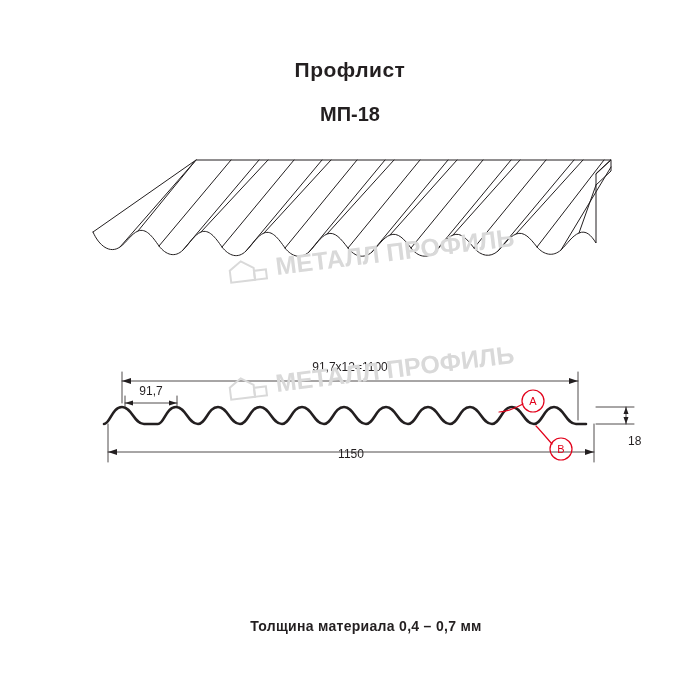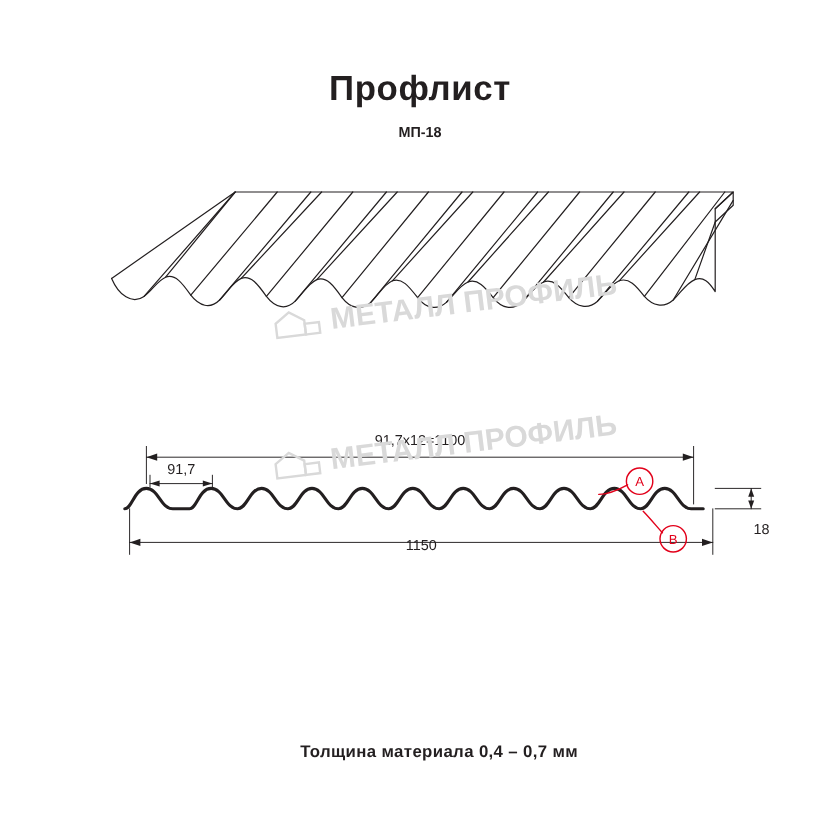--- a/index.html
+++ b/index.html
@@ -20,31 +20,31 @@
     left: 0; top: 0;
     width: 700px;
     height: 700px;
   }
   .title {
     position: absolute;
     left: 0;
     top: 58px;
     width: 700px;
     text-align: center;
-    font-size: 29px;
+    font-size: 21px;
     font-weight: bold;
     letter-spacing: 0.5px;
   }
   .subtitle {
     position: absolute;
     left: 0;
     top: 103px;
     width: 700px;
     text-align: center;
-    font-size: 12px;
+    font-size: 20px;
     font-weight: bold;
   }
   .footer-note {
     position: absolute;
     left: 16px;
     top: 618px;
     width: 700px;
     text-align: center;
     font-size: 14px;
     font-weight: bold;

